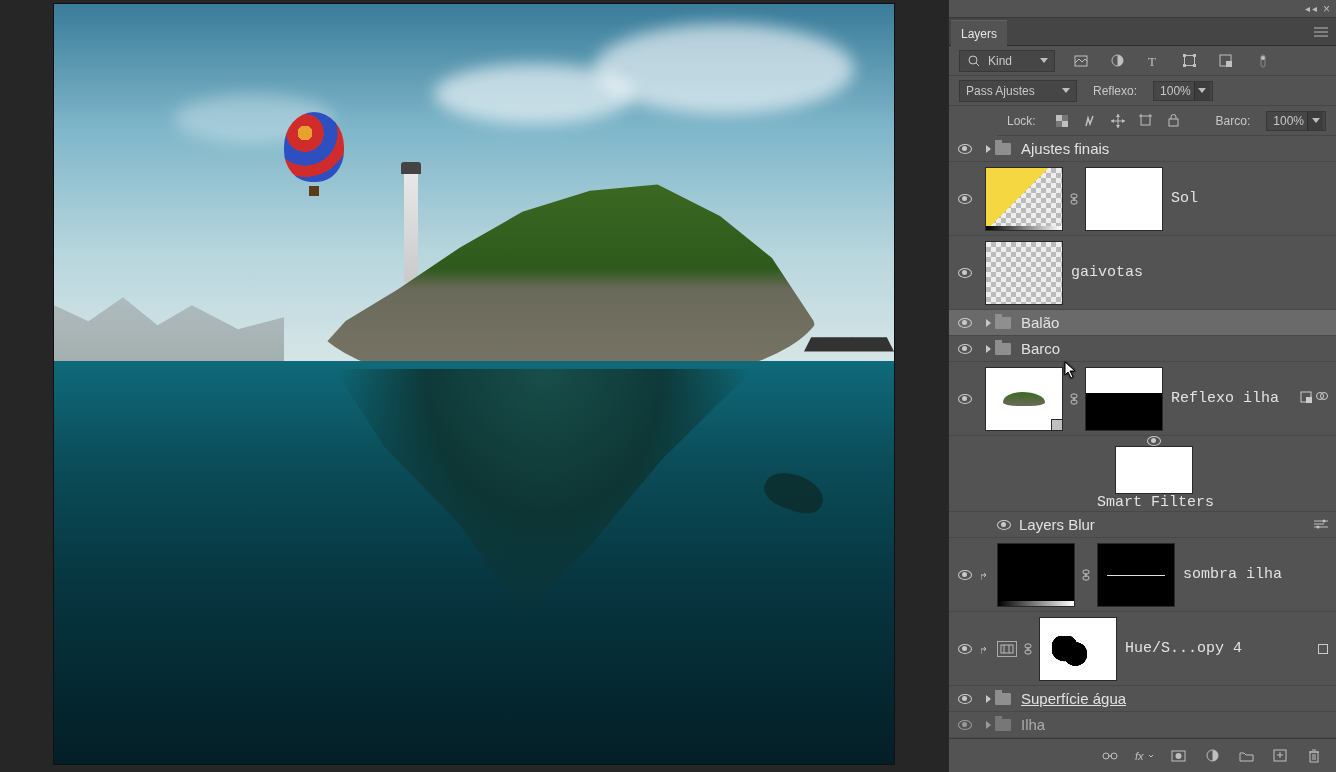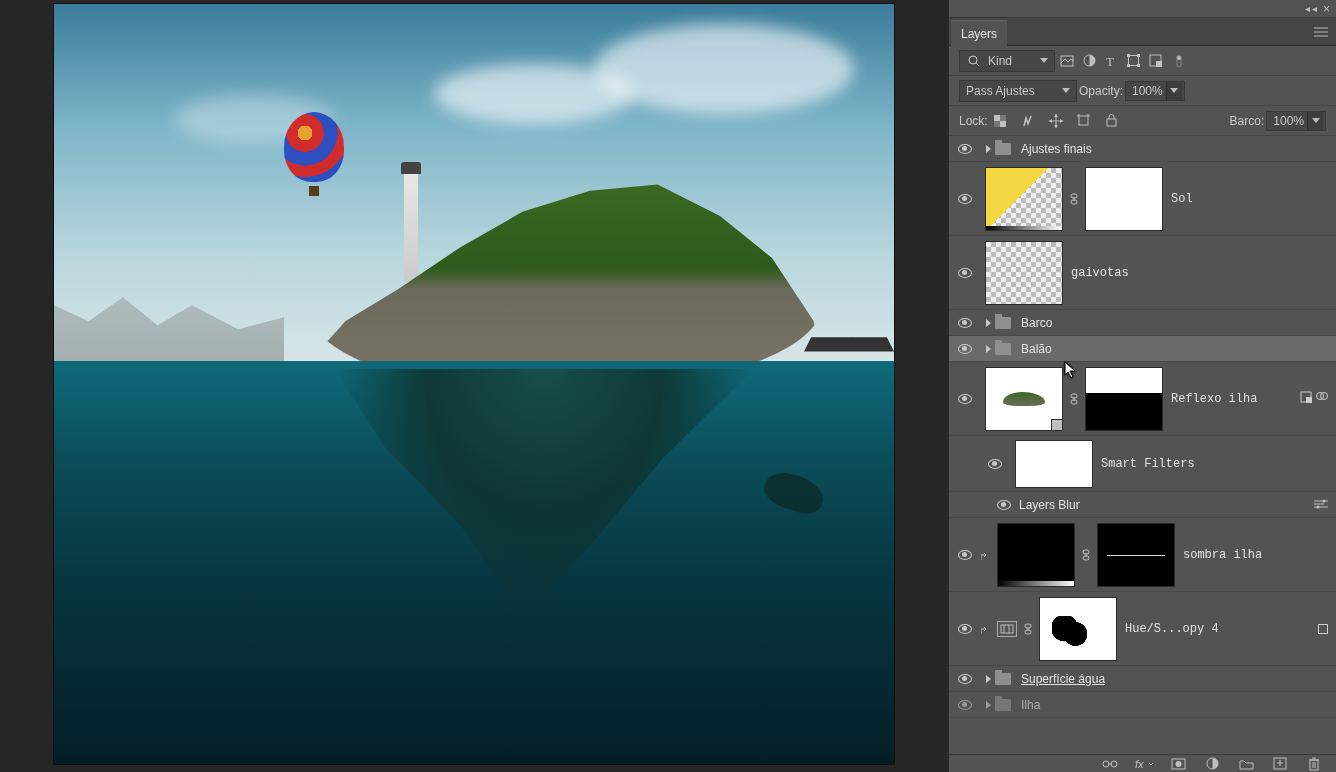--- a/index.html
+++ b/index.html
@@ -75,56 +75,56 @@
   background: #535353;
   display: flex;
   flex-direction: column;
   border-left: 1px solid #2a2a2a;
 }
 .topstrip { height: 18px; background:#535353; border-bottom:1px solid #383838; display:flex; justify-content:flex-end; align-items:center; padding-right:6px; gap:4px;}
 .panel-tabs { display:flex; align-items:center; height:28px; background:#454545; border-bottom:1px solid #2d2d2d; padding-left:2px;}
 .panel-tab { padding:6px 10px 5px; background:#535353; color:#e6e6e6; font-size:12px; border-top:1px solid #626262; margin-top:2px;}
 .panel-menu { margin-left:auto; padding:0 8px; color:#bbb; cursor:pointer; }
 .panel-menu svg { display:block; }
-.row { display:flex; align-items:center; height:30px; padding:0 10px; gap:2px; border-bottom:1px solid #464646; background:#535353; }
+.row { display:flex; align-items:center; height:30px; padding:0 10px; gap:16px; border-bottom:1px solid #464646; background:#535353; }
 .row.filters { height:30px; }
 .select {
   display:flex; align-items:center; gap:6px;
   background:#464646; border:1px solid #383838; height:22px; padding:0 6px;
   min-width:96px;
 }
 .select .chev { margin-left:auto; }
 .chev { width:0; height:0; border-left:4px solid transparent; border-right:4px solid transparent; border-top:5px solid #bdbdbd; }
 .icon { width:16px; height:16px; display:inline-flex; align-items:center; justify-content:center; }
 .icon svg { display:block; }
 .iconbtn { width:20px; height:20px; display:inline-flex; align-items:center; justify-content:center; }
 .label { color:#c8c8c8; }
 .valuebox { display:flex; align-items:center; gap:3px; background:#464646; border:1px solid #383838; height:20px; padding:0 2px 0 6px; min-width:54px;}
 .chevbox { width:16px; height:18px; background:#3d3d3d; display:flex; align-items:center; justify-content:center; border-left:1px solid #2f2f2f;}
-.lockrow { height:30px; }
+.lockrow { height:30px;margin-left:48px; }
 .lockicons { display:flex; gap:8px; align-items:center; }
 
 
 .layers-scroll { flex:1; overflow-y:auto; background:#535353; position:relative; }
 .layers-scroll::-webkit-scrollbar { width:14px; }
 .layers-scroll::-webkit-scrollbar-track { background:#454545; }
 .layers-scroll::-webkit-scrollbar-thumb { background:#6a6a6a; }
 .layer-row { display:flex; align-items:center; min-height:26px; border-bottom:1px solid #484848; padding-right:8px;}
 .layer-row.tall { min-height:74px;font-family:Liberation Mono, monospace; }
 .layer-row.selected { background:#6a6a6a; }
 .vis { width:32px; display:flex; align-items:center; justify-content:center;}
 .eye { width:14px; height:10px; border:1px solid #c8c8c8; border-radius:50%; position:relative;}
 .eye::after { content:""; position:absolute; top:1px; left:3px; width:5px; height:5px; background:#c8c8c8; border-radius:50%; }
 .expand { width:14px; display:flex; align-items:center; justify-content:center;}
 .caret { width:0;height:0;border-top:4px solid transparent;border-bottom:4px solid transparent;border-left:5px solid #c8c8c8;}
 .folder-ico { width:16px; height:12px; background:#8f8f8f; border-radius:1px; position:relative; margin-right:6px;}
 .folder-ico::before { content:""; position:absolute; top:-3px; left:0; width:7px; height:3px; background:#8f8f8f; }
 .clip-ico { width:10px; display:flex; align-items:center; justify-content:center; margin-right:2px;}
 .clip-ico svg { display:block; }
-.layer-name { color:#e2e2e2; font-size:12px; margin-left:4px; white-space:nowrap;}
+.layer-name { color:#e2e2e2; font-size:15px; margin-left:4px; white-space:nowrap;}
 .layer-name.underline { text-decoration:underline; }
 .thumb { width:42px; height:42px; border:1px solid #2a2a2a; margin:0 4px; flex-shrink:0; position:relative;}
 .thumb.big { width:78px; height:64px; }
 .thumb.mask { background:#fff; }
 .link-ico { width:14px; display:flex; align-items:center; justify-content:center;}
 .checker { background:
   linear-gradient(45deg,#bbb 25%,transparent 25%,transparent 75%,#bbb 75%),
   linear-gradient(45deg,#bbb 25%,#eee 25%,#eee 75%,#bbb 75%);
   background-size:10px 10px; background-position:0 0,5px 5px;
 }
@@ -139,26 +139,26 @@
 .thumb-smart::after { content:""; position:absolute; right:-1px; bottom:-1px; width:10px; height:10px; background:#bfbfbf; border:1px solid #2a2a2a;}
 .thumb-black { background:#000; }
 .thumb-black.line::after { content:""; position:absolute; top:50%; left:12%; right:12%; height:1px; background:#ddd; }
 .thumb-black.grad::after { content:""; position:absolute; left:0;right:0;bottom:0;height:5px;background:linear-gradient(90deg,#000,#fff);}
 .thumb-whitehalf { background:linear-gradient(180deg,#fff 0 40%, #000 40% 100%);}
 .thumb-blob { background:#fff; }
 .thumb-blob::after { content:""; position:absolute; left:12px; top:18px; width:36px; height:30px; background:radial-gradient(circle at 35% 40%, #000 0 45%, transparent 46%), radial-gradient(circle at 65% 60%, #000 0 40%, transparent 41%);}
 .adj-ico { width:20px; height:16px; border:1px solid #aaa; display:flex; align-items:center; justify-content:center; margin:0 4px;}
 .so-corner { width:10px; height:10px; border:1px solid #ccc; margin-left:auto; }
 .fx-ico { margin-left:auto; display:flex; gap:4px; }
-.indent1 { padding-left:30px; }
+.indent1 { padding-left:30px;flex-direction:column; }
 .indent2 { padding-left:44px; }
 .filters-opt { margin-left:auto; }
 
 
-.bottombar { height:18px; background:#535353; border-top:1px solid #3a3a3a; display:flex; align-items:center; justify-content:flex-end; gap:14px; padding:0 12px;}
+.bottombar { height:34px; background:#535353; border-top:1px solid #3a3a3a; display:flex; align-items:center; justify-content:flex-end; gap:14px; padding:0 12px;}
 .bottombar .iconbtn { color:#c0c0c0; }
 
 .cursor { position:absolute; top:361px; left:1064px; width:14px; height:18px; z-index:99; pointer-events:none;}
 .cursor svg { filter: drop-shadow(0 0 1px #000); }
 </style>
 </head>
 <body>
 
 <div class="workspace">
   <div class="canvas">
@@ -244,21 +244,21 @@
           <circle cx="4" cy="4" r="2" fill="#c0c0c0"></circle>
         </svg>
       </span>
   </div>
 
   <div class="row">
     <div class="select" style="min-width:118px">
       <span>Pass Ajustes</span>
       <span class="chev"></span>
     </div>
-    <span class="label">Opacity:</span>
+    <span class="label">Reflexo:</span>
     <div class="valuebox">
       <span>100%</span>
       <span class="chevbox">
           <span class="chev"></span>
         </span>
     </div>
   </div>
 
   <div class="row lockrow">
     <span class="label">Lock:</span>
@@ -337,40 +337,40 @@
     </div>
 
     <div class="layer-row tall">
       <div class="vis">
           <span class="eye"></span>
         </div>
       <div class="thumb big checker"></div>
       <span class="layer-name">gaivotas</span>
     </div>
 
-    <div class="layer-row">
+    <div class="layer-row selected">
       <div class="vis">
           <span class="eye"></span>
         </div>
       <div class="expand">
           <span class="caret"></span>
         </div>
       <span class="folder-ico"></span>
-      <span class="layer-name">Barco</span>
-    </div>
-
-    <div class="layer-row selected">
+      <span class="layer-name">Balão</span>
+    </div>
+
+    <div class="layer-row">
       <div class="vis">
           <span class="eye"></span>
         </div>
       <div class="expand">
           <span class="caret"></span>
         </div>
       <span class="folder-ico"></span>
-      <span class="layer-name">Balão</span>
+      <span class="layer-name">Barco</span>
     </div>
 
     <div class="layer-row tall">
       <div class="vis">
           <span class="eye"></span>
         </div>
       <div class="thumb big thumb-island thumb-smart"></div>
       <div class="link-ico">
           <svg width="10" height="12">
             <rect x="2" y="1" width="6" height="4" rx="2" stroke="#c0c0c0" fill="none"></rect>

